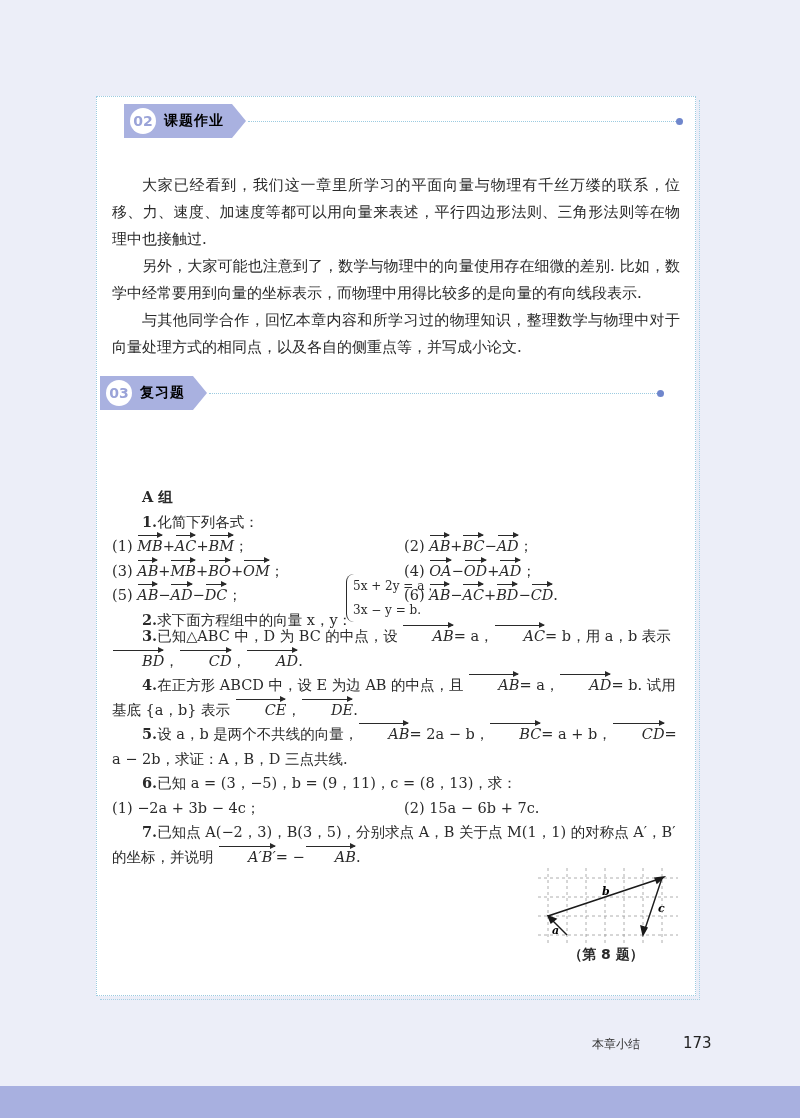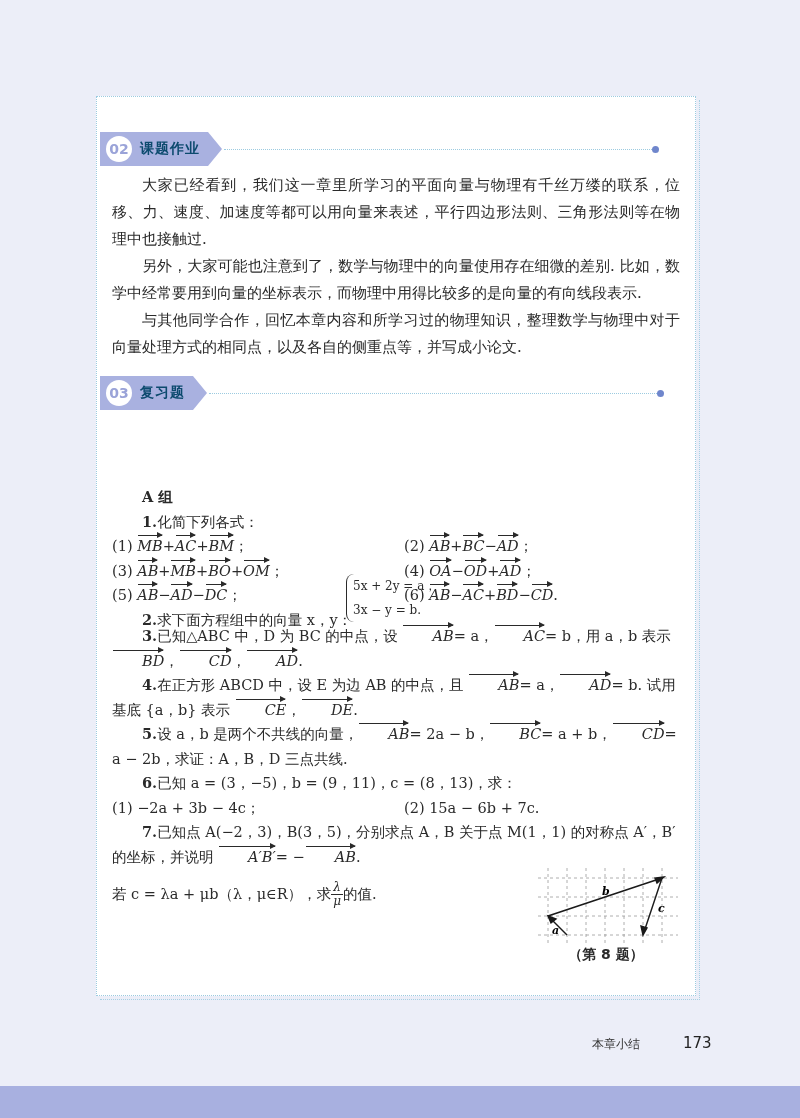--- a/index.html
+++ b/index.html
@@ -28,21 +28,21 @@
     display:flex; align-items:center; padding-left:6px; padding-right:22px;
     clip-path: polygon(0 0, calc(100% - 14px) 0, 100% 50%, calc(100% - 14px) 100%, 0 100%);
   }
   .tag-num {
     width:26px; height:26px; border-radius:50%; background:#ffffff;
     color:#9aa3d8; font-family:"DejaVu Sans", sans-serif; font-weight:bold;
     font-size:14px; display:flex; align-items:center; justify-content:center;
     margin-right:8px;
   }
   .tag-title {
-    color:#0c4a6e; font-family:"DejaVu Sans", sans-serif; font-weight:bold; font-size:14px;
+    color:#000000; font-family:"DejaVu Sans", sans-serif; font-weight:bold; font-size:14px;
     letter-spacing:1px;
     text-align:center;
   }
   .tag-line {
     height:0; border-top:1.5px dotted #9ccbe0; margin-left:2px;
   }
   .tag-dot {
     width:7px; height:7px; border-radius:50%; background:#6f86cc; margin-left:-2px;
   }
   .para {
@@ -93,21 +93,21 @@
   }
   .frac { display:inline-flex; flex-direction:column; align-items:center; vertical-align:middle; font-size:12px; line-height:13px; font-style:italic; }
   .frac .num { border-bottom:1px solid #2a2a2a; padding:0 2px; }
 </style>
 </head>
 <body>
 
 <div class="page-box-shadow"></div>
 <div class="page-box"></div>
 
-<div class="section-tag" style="top:132px;">
+<div class="section-tag" style="top:104px;margin-left:24px;">
   <div class="tag-shape">
     <div class="tag-num">02</div>
     <div class="tag-title">课题作业</div>
   </div>
   <div class="tag-line" style="width:430px;"></div>
   <div class="tag-dot"></div>
 </div>
 
 <div class="para" style="top:172px;">
   <p>大家已经看到，我们这一章里所学习的平面向量与物理有千丝万缕的联系，位移、力、速度、加速度等都可以用向量来表述，平行四边形法则、三角形法则等在物理中也接触过.</p>
@@ -197,26 +197,20 @@
     <span>(2) 15a − 6b + 7c.</span>
   </div>
 
   <p class="indent">
     <span class="qnum">7.</span><span>已知点 A(−2，3)，B(3，5)，分别求点 A，B 关于点 M(1，1) 的对称点 A′，B′的坐标，并说明</span>
     <span class="vec">A′B′</span><span>= −</span><span class="vec">AB</span><span>.</span>
   </p>
 </div>
 
 <div class="ex" style="top:875px; width:420px;">
-  <p style="margin-top:6px;">
-    <span>若 c = λa + μb（λ，μ∈R），求</span><span class="frac">
-        <span class="num">λ</span>
-        <span>μ</span>
-      </span><span>的值.</span>
-  </p>
 </div>
 
 <svg class="figure" viewBox="0 0 150 100">
   <g stroke="#9a9a9a" stroke-width="0.8" stroke-dasharray="3,3">
     <line x1="0" y1="10" x2="140" y2="10"></line>
     <line x1="0" y1="29" x2="140" y2="29"></line>
     <line x1="0" y1="48" x2="140" y2="48"></line>
     <line x1="0" y1="67" x2="140" y2="67"></line>
     <line x1="10" y1="0" x2="10" y2="75"></line>
     <line x1="29" y1="0" x2="29" y2="75"></line>

